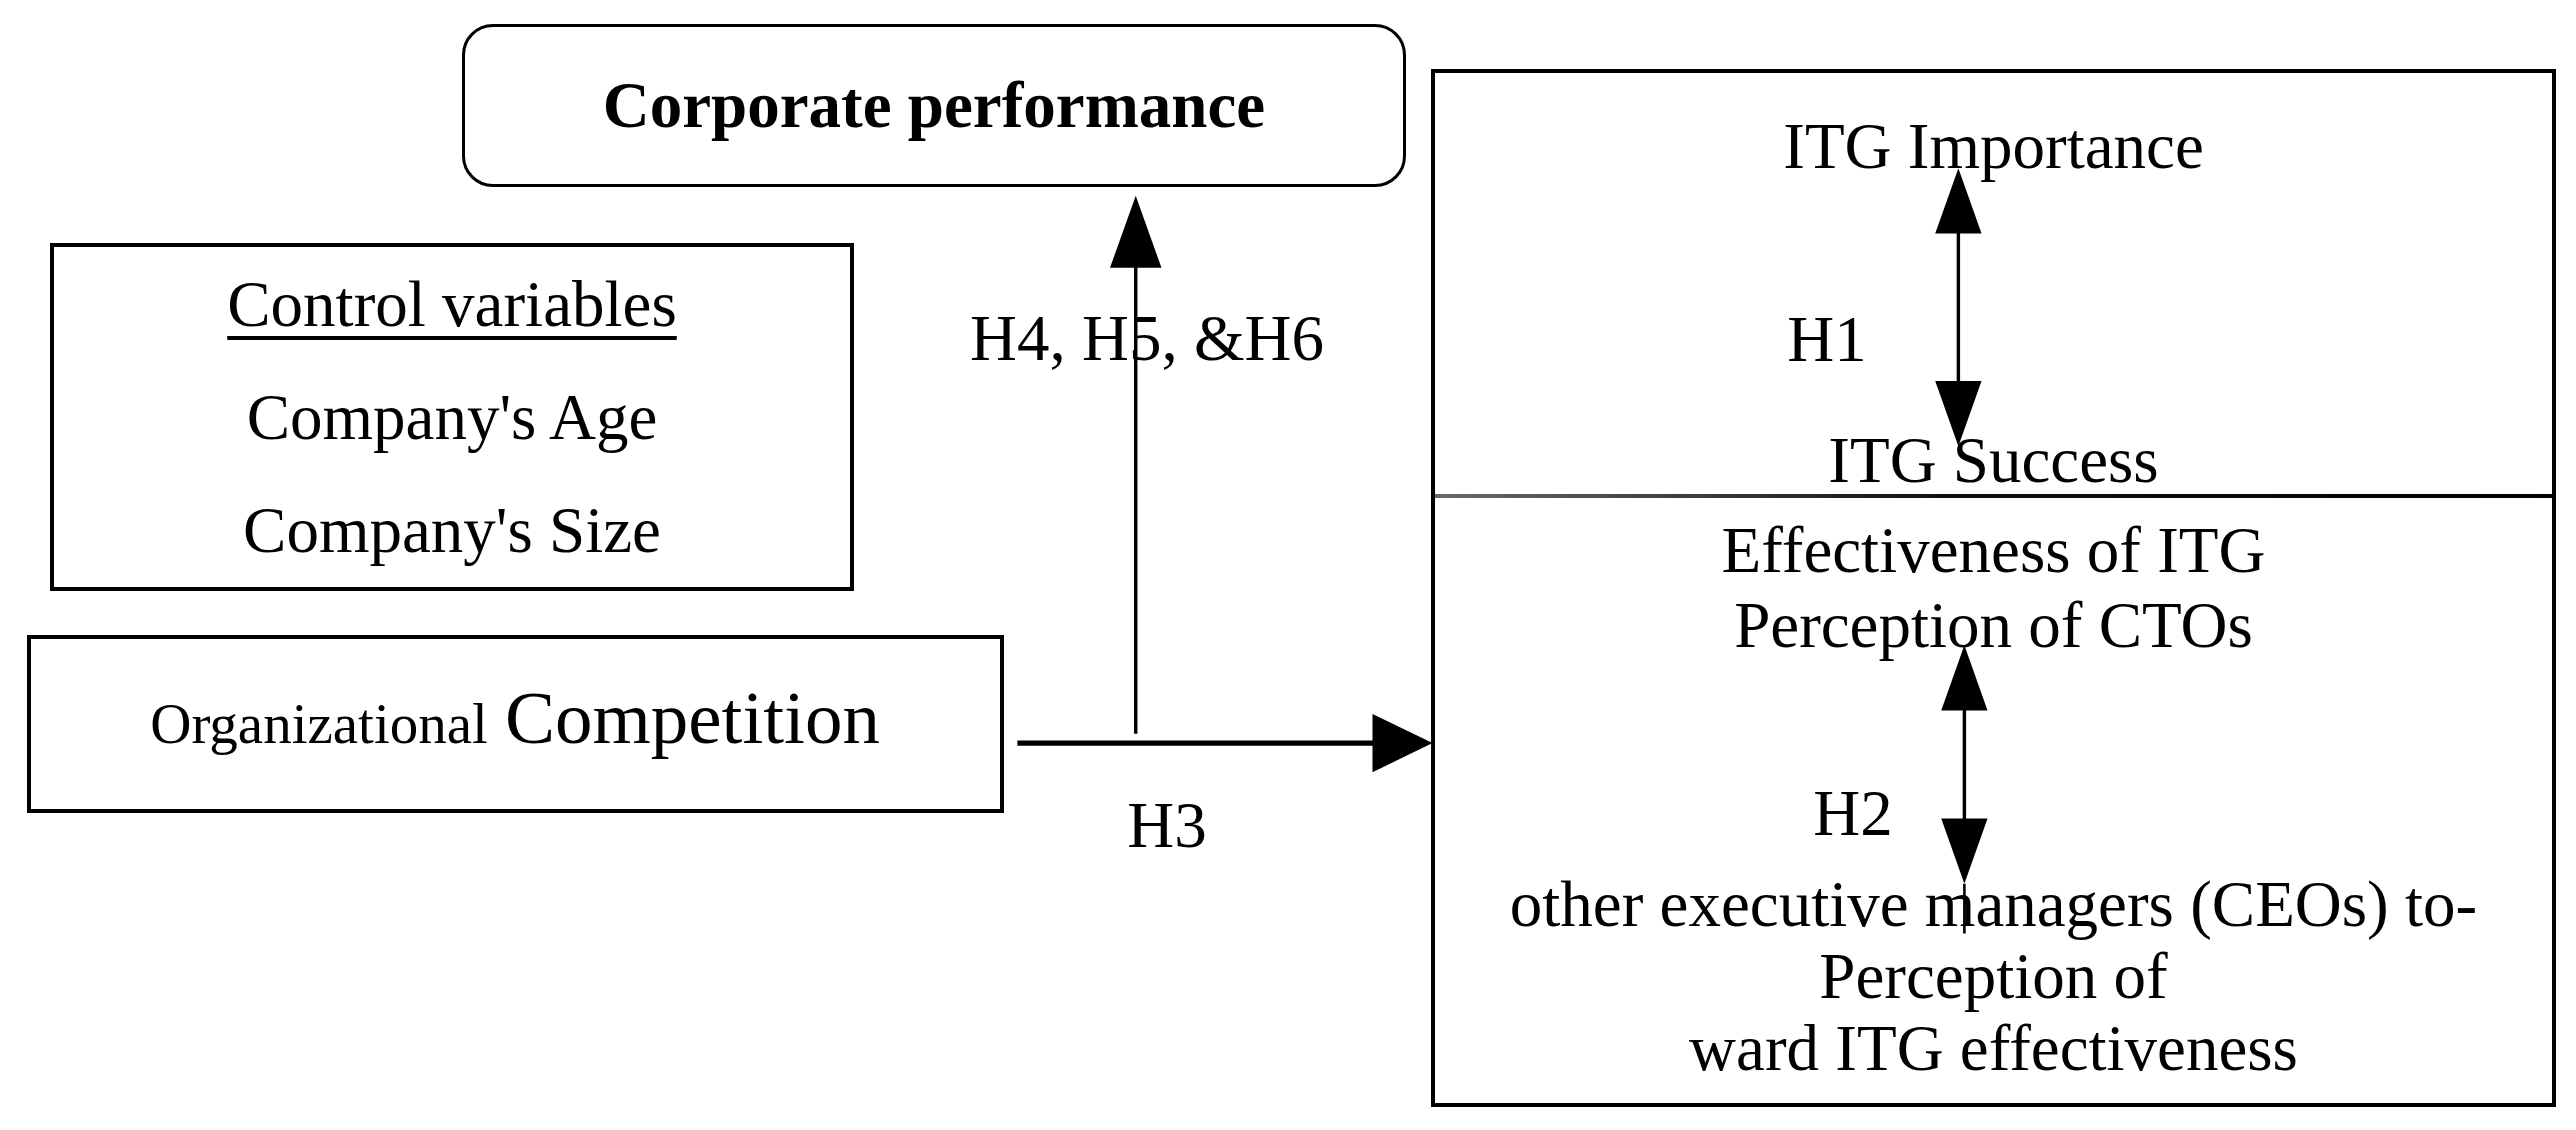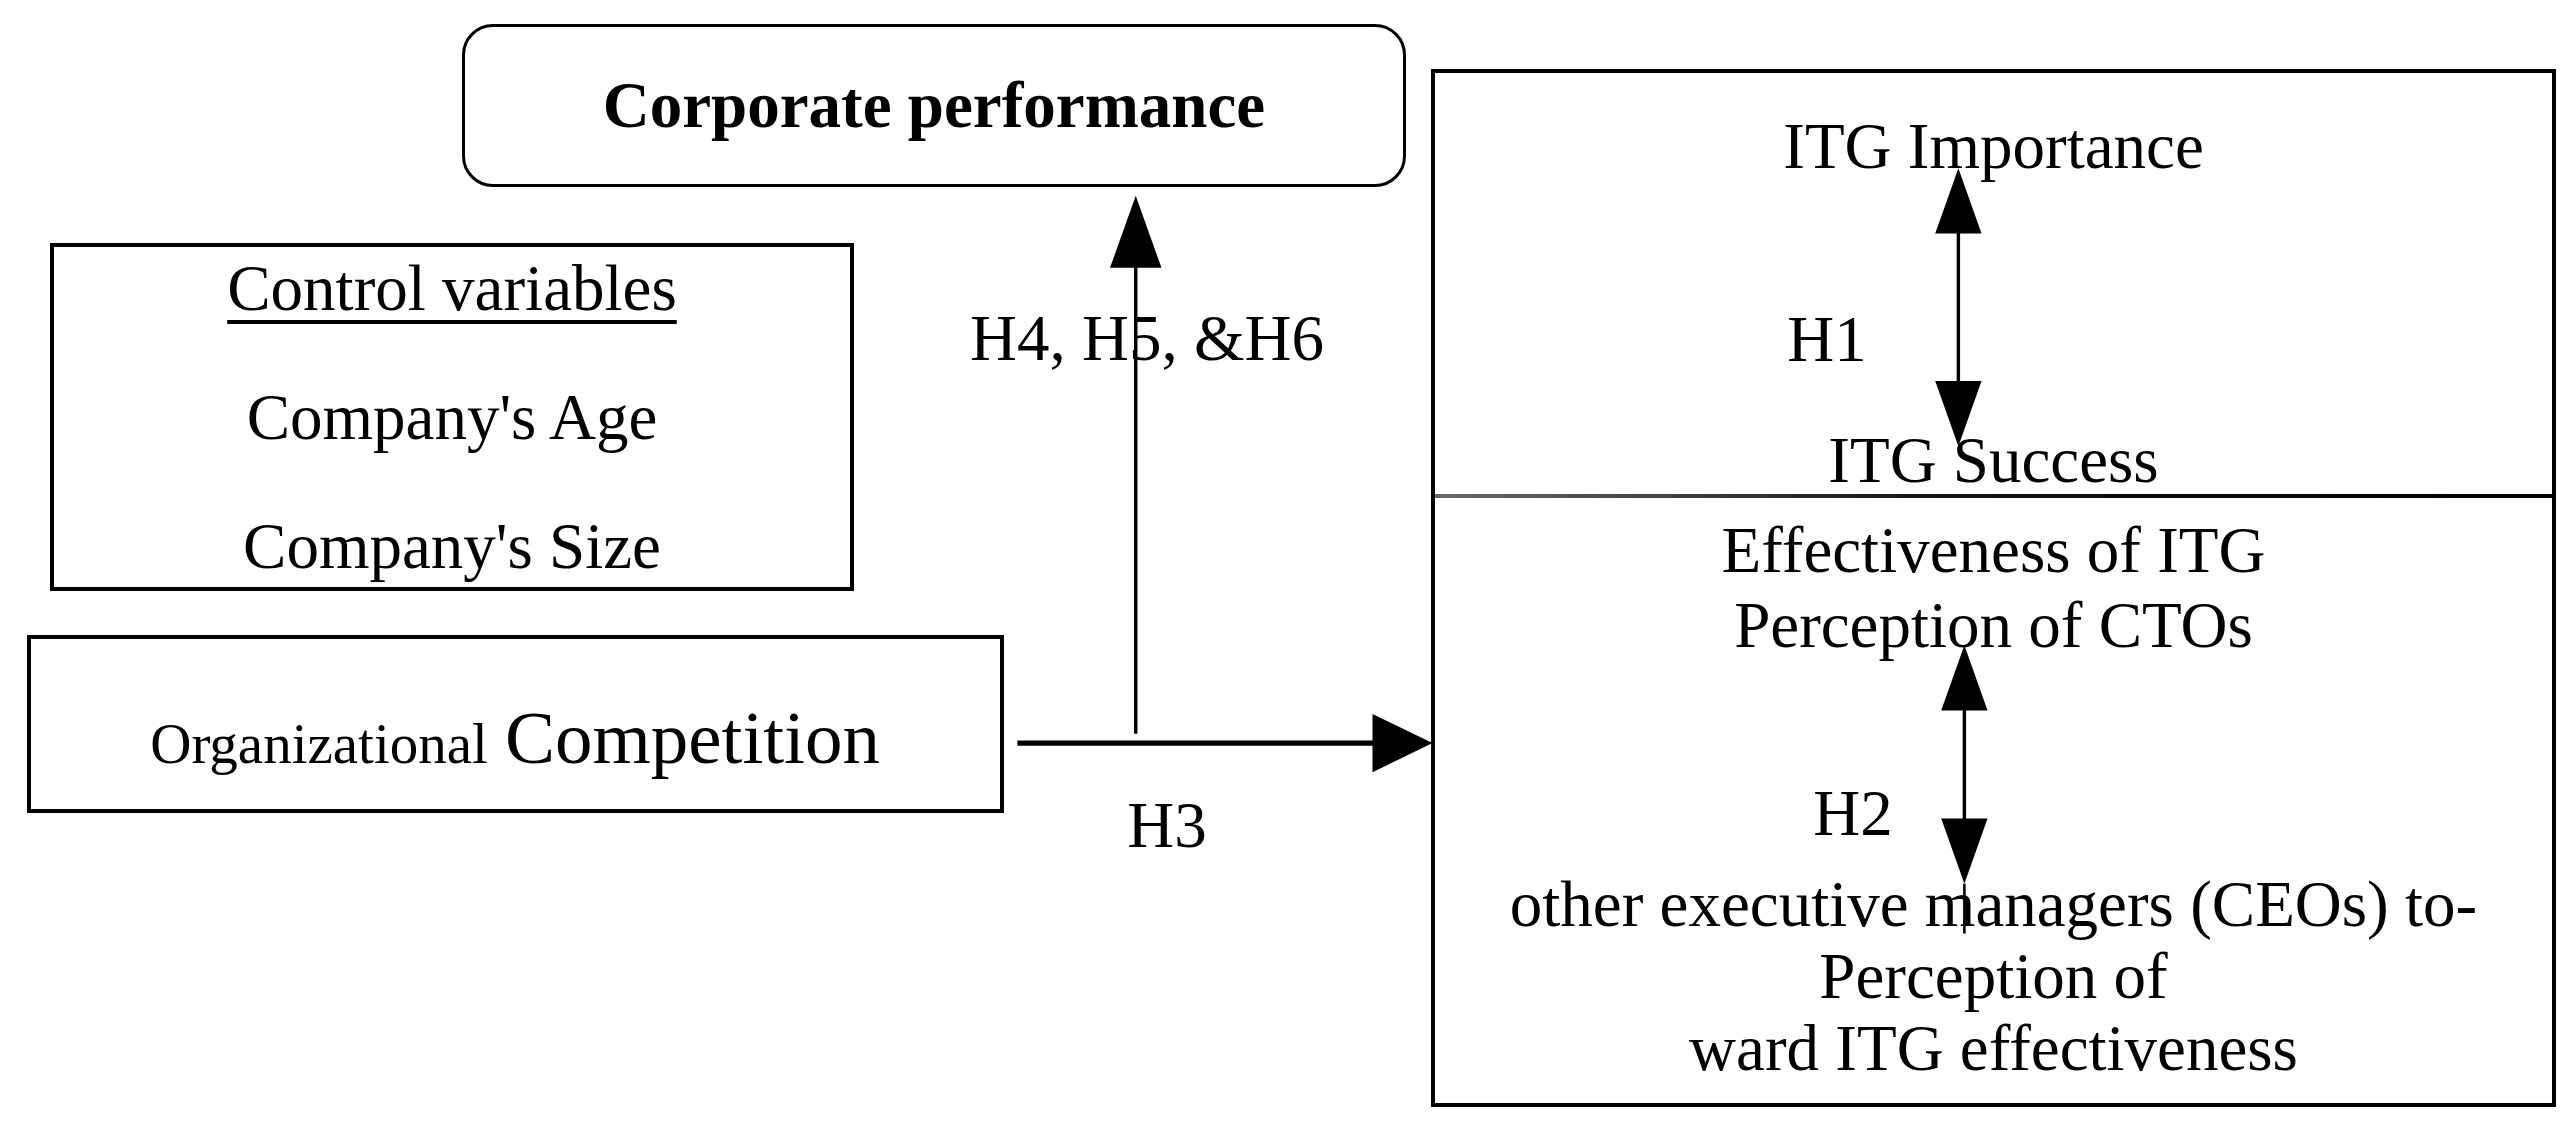--- a/index.html
+++ b/index.html
@@ -53,36 +53,36 @@
     font-weight: bold;
   }
   
   #control-box {
     left: 50px; top: 243px;
     width: 804px; height: 348px;
     display: flex;
     flex-direction: column;
     align-items: center;
     justify-content: center;
-    gap: 54px;
+    gap: 38px;
     font-size: 65px;
   }
   #control-box .title {
     text-decoration: underline;
     text-decoration-thickness: 4.3px;
     text-underline-offset: 10.3px;
   }
   
   #competition-box {
     left: 26.6px; top: 635px;
     width: 977px; height: 178px;
     display: flex;
     align-items: baseline;
     justify-content: center;
-    padding-top: 56px;
+    padding-top: 36px;
   }
   #competition-box .small-part { font-size: 57px; margin-right: 17px; }
   #competition-box .big-part   { font-size: 75px; }
   
   #itg-box {
     left: 1431px; top: 69px;
     width: 1125px; height: 1038px;
   }
   #itg-box .txt { font-size: 65px; }
   #itg-divider {

